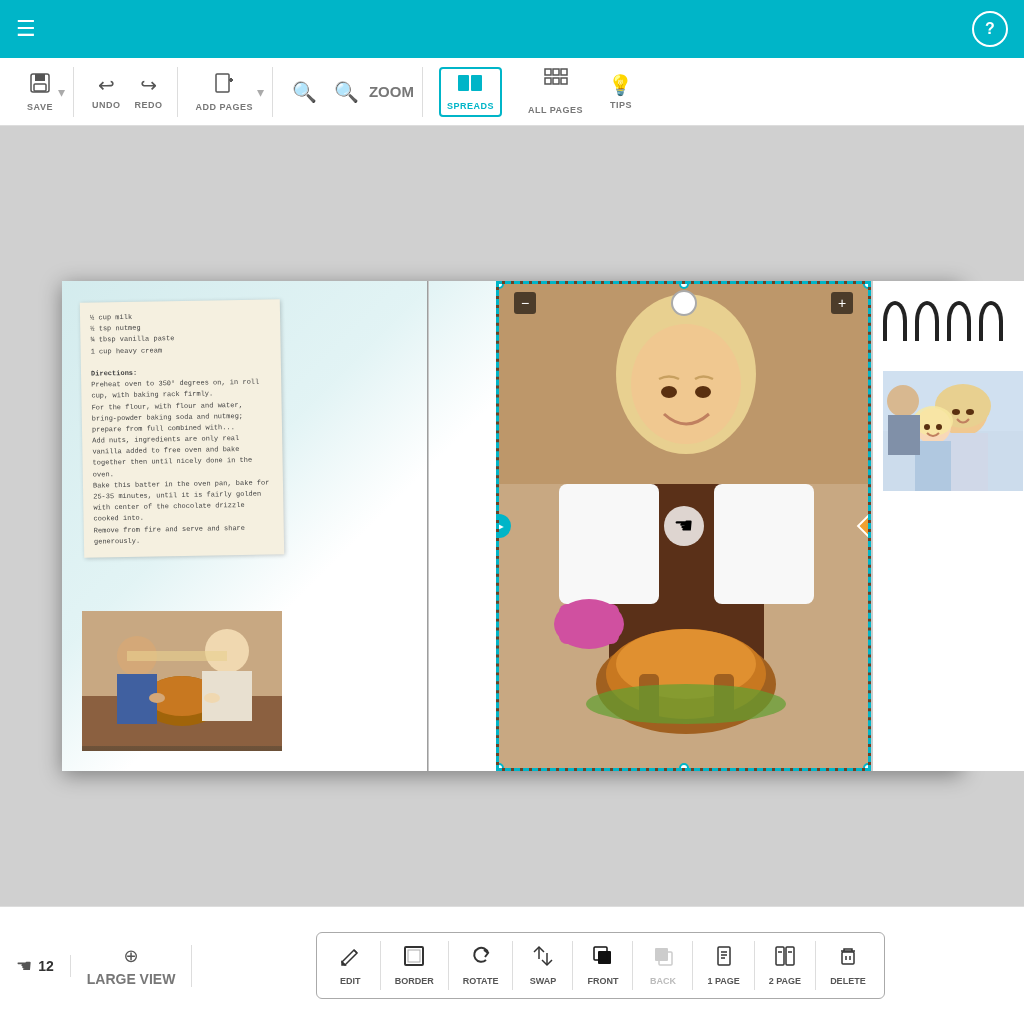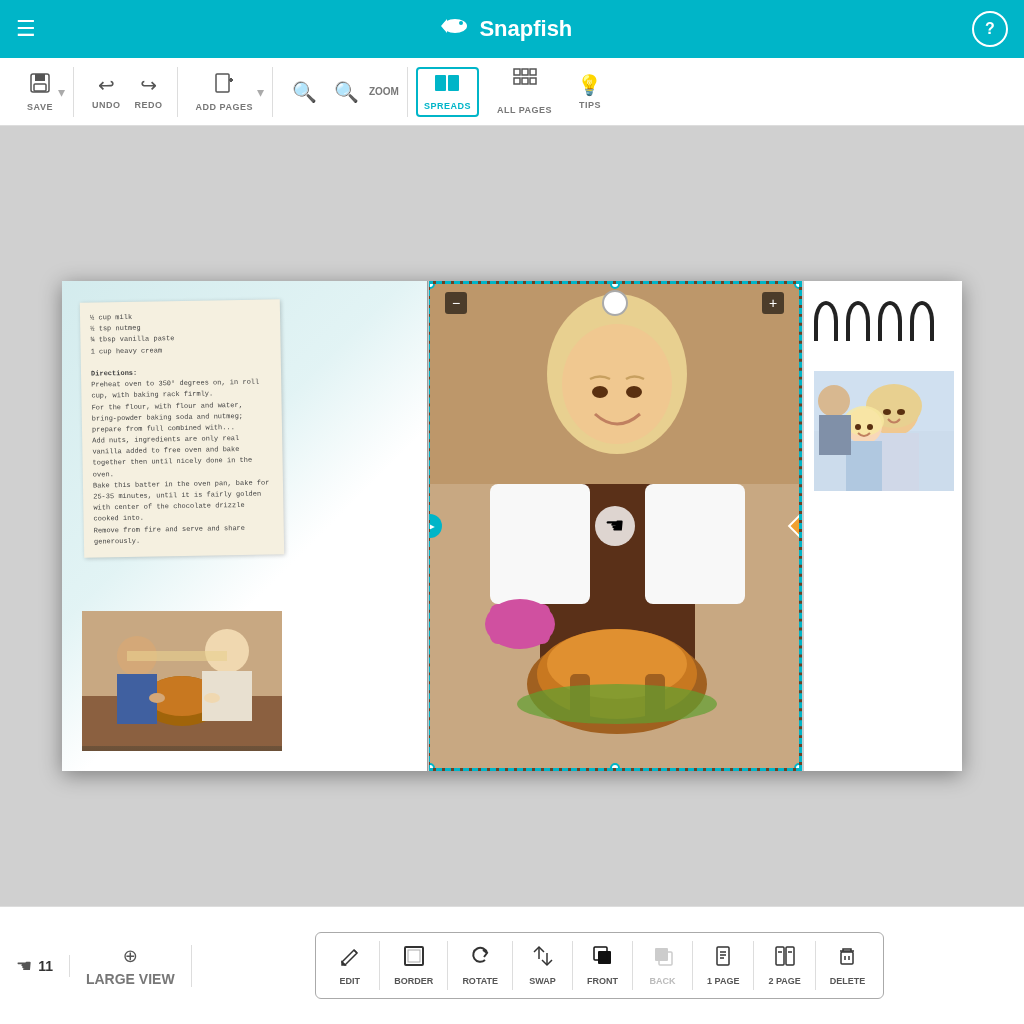--- a/index.html
+++ b/index.html
@@ -86,21 +86,21 @@
       display: flex;
       width: 900px;
       height: 490px;
       box-shadow: 0 4px 20px rgba(0,0,0,0.4);
       position: relative;
       margin-top: 20px;
     }
 
     
     #left-page {
-      width: 365px;
+      width: 434px;
       height: 490px;
       background: white;
       position: relative;
       overflow: hidden;
       flex-shrink: 0;
     }
 
     
     .page-teal-bg {
       position: absolute;
@@ -350,31 +350,20 @@
       background: linear-gradient(to right, #888, #ddd);
     }
   </style>
 </head>
 <body>
 
 <div id="topbar">
   <div id="topbar-left">
     <div id="hamburger-icon">☰</div>
   </div>
-  <div id="logo-area">
-    <span style="font-size:28px;">
-      
-      <svg width="36" height="24" viewBox="0 0 36 24" fill="white">
-        <ellipse cx="20" cy="12" rx="12" ry="7" fill="white"></ellipse>
-        <polygon points="6,12 12,5 12,19" fill="white"></polygon>
-        <circle cx="26" cy="9" r="2" fill="#00b5c8"></circle>
-      </svg>
-    </span>
-    <span style="color:white; font-size:22px; font-weight:bold;">Snapfish</span>
-  </div>
   <div id="topbar-right" style="width:36px;height:36px;border:2px solid white;border-radius:50%;display:flex;align-items:center;justify-content:center;color:white;font-size:16px;font-weight:bold;">?</div>
 </div>
 
 <div id="toolbar">
 
   <div class="tool-group">
     <div class="tool-btn">
       <span class="icon">
         <svg width="22" height="22" viewBox="0 0 22 22" fill="none" stroke="#555" stroke-width="1.5">
           <rect x="2" y="2" width="18" height="18" rx="2"></rect>
@@ -412,24 +401,24 @@
     <div style="font-size:14px;color:#aaa;cursor:pointer;margin-left:-4px;">▾</div>
   </div>
 
   <div class="tool-group">
     <div class="tool-btn zoom-btn">
       <span class="icon">🔍</span>
     </div>
     <div class="tool-btn zoom-btn">
       <span class="icon">🔍</span>
     </div>
-    <span class="label" style="font-size:10px;font-weight:bold;color:#777;">ZOOM</span>
-  </div>
-
-  <div class="tool-btn active" style="margin: 0 4px;">
+    <span class="label" style="font-size:15px;font-weight:bold;color:#777;">ZOOM</span>
+  </div>
+
+  <div class="tool-btn active" style="margin: 0 12px;">
     <span class="icon">
       <svg width="26" height="20" viewBox="0 0 26 20" fill="none">
         <rect x="1" y="2" width="11" height="16" rx="1" fill="#00b5c8"></rect>
         <rect x="14" y="2" width="11" height="16" rx="1" fill="#00b5c8"></rect>
       </svg>
     </span>
     <span class="label">SPREADS</span>
   </div>
 
   <div class="tool-btn" style="margin: 0 4px; gap: 12px;">
@@ -601,21 +590,21 @@
         </svg>
       </div>
     </div>
   </div>
 </div>
 
 <div id="bottom-controls">
 
   <div id="zoom-count">
     <span class="zoom-count-icon">☚</span>
-    <span class="zoom-count-num">11</span>
+    <span class="zoom-count-num">12</span>
   </div>
 
   <div id="large-view">
     <span class="large-view-icon">⊕</span>
     <span class="large-view-label">LARGE VIEW</span>
   </div>
 
   <div id="edit-toolbar">
 
     <div class="edit-tool">

